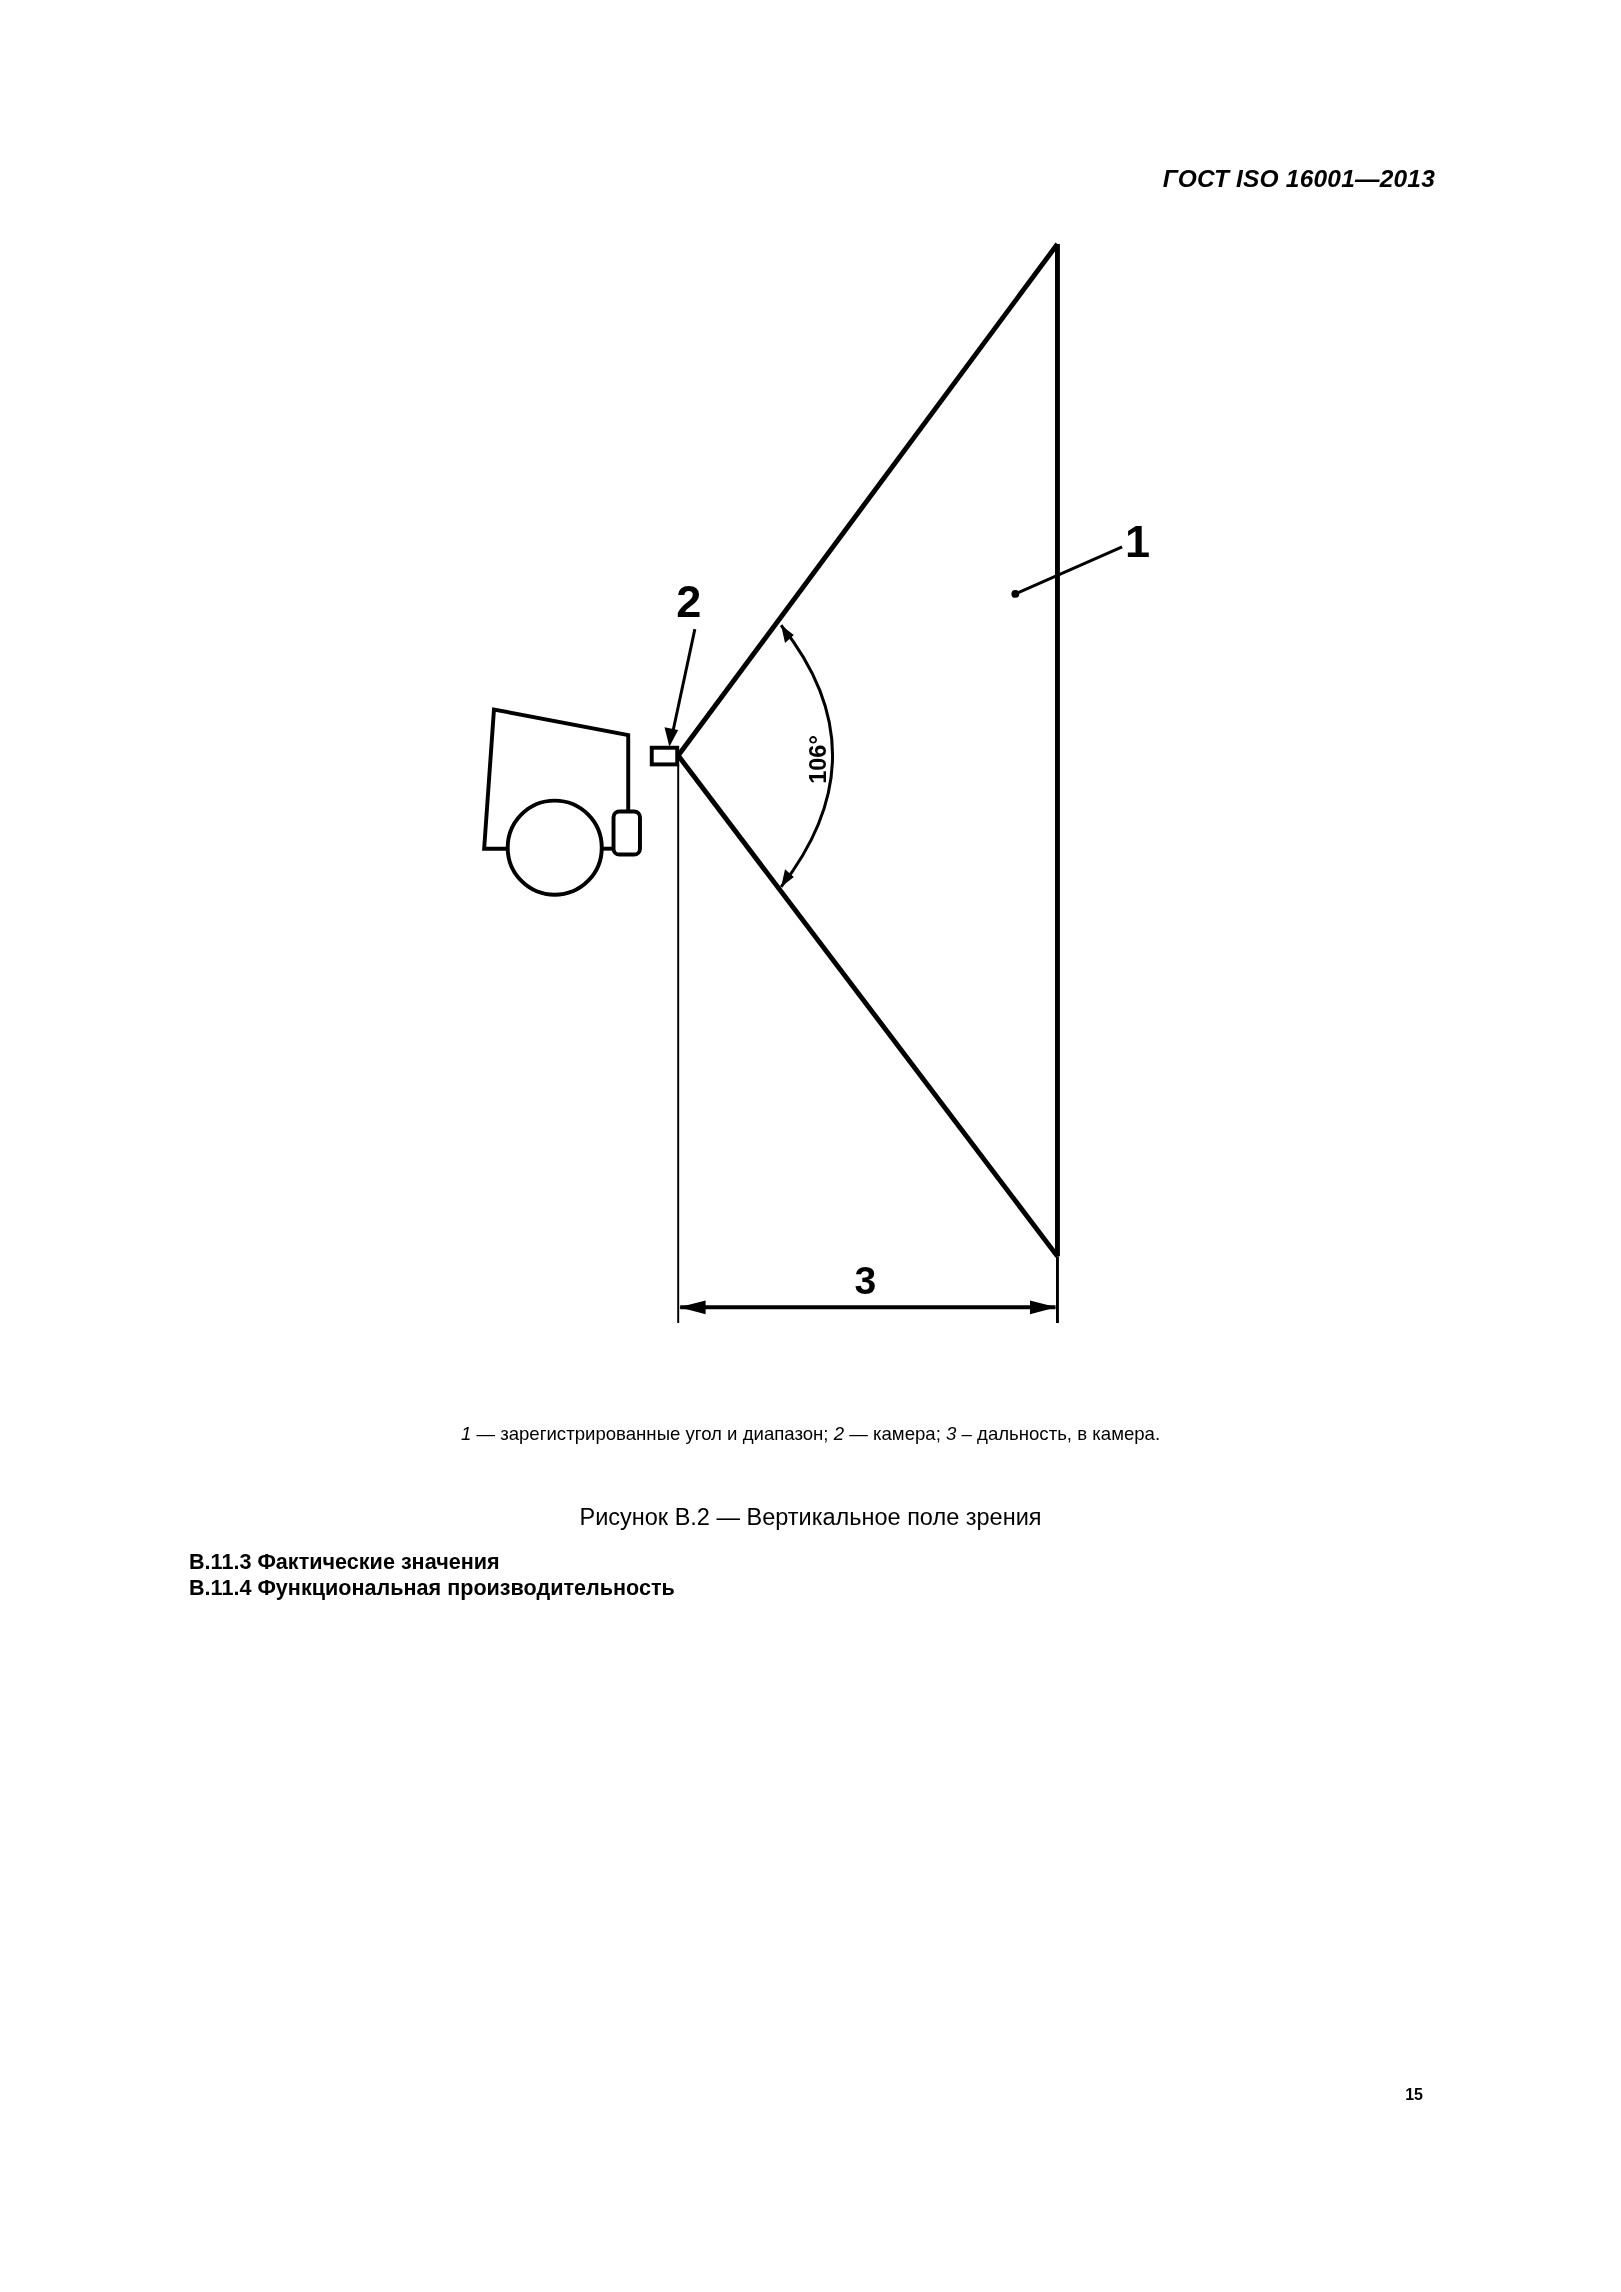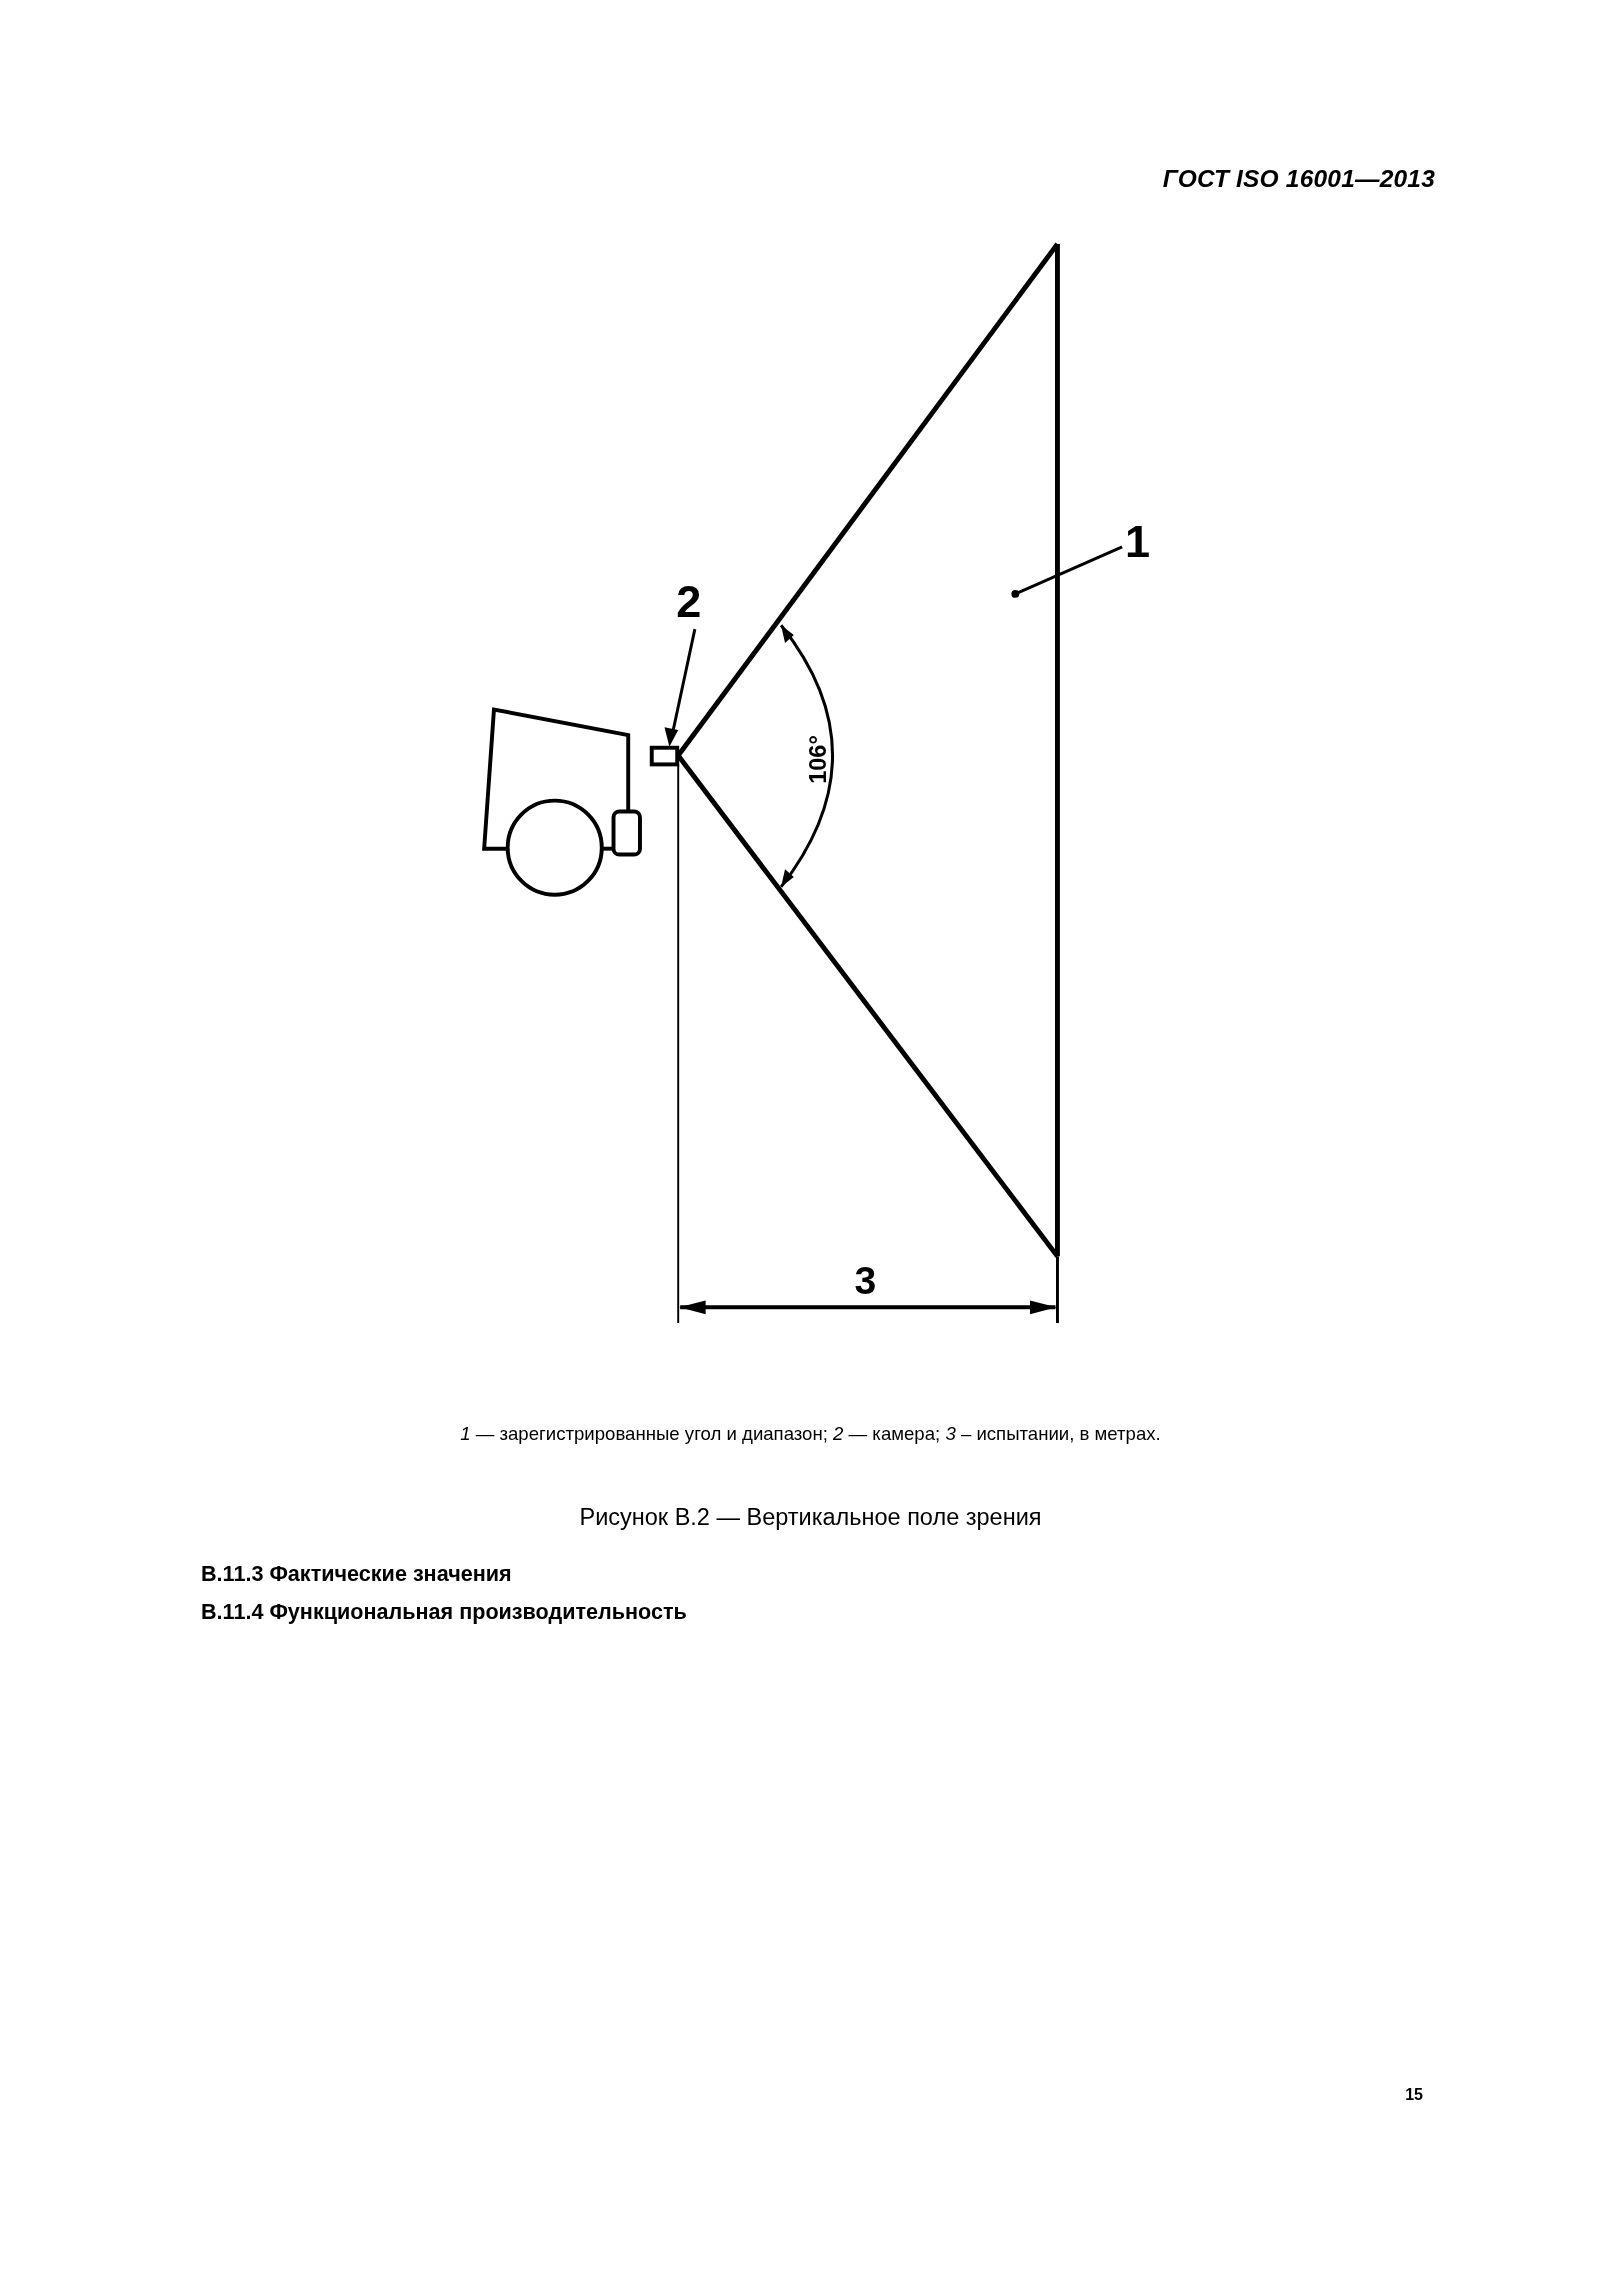--- a/index.html
+++ b/index.html
@@ -3,21 +3,21 @@
   <meta charset="utf-8">
   <style>
     html, body { margin: 0; padding: 0; background: #ffffff; }
     body { width: 1621px; height: 2293px; position: relative; overflow: hidden; color: #000; font-family: "Liberation Sans", sans-serif; }
     .doc-code { position: absolute; top: 165px; right: 186px; font-size: 24.5px; font-weight: bold; letter-spacing: 0.2px; font-style: italic; }
     svg.fig { position: absolute; left: 0; top: 0; }
     .legend { position: absolute; top: 1423px; left: 0; width: 1621px; text-align: center; font-size: 18.6px; }
     .legend i { font-style: italic; }
     .caption { position: absolute; top: 1482px; left: 0; width: 1621px; text-align: center; font-size: 23.5px; margin-top: 22px; }
     .body-text { position: absolute; top: 1549px; left: 118px; width: 1321px; font-size: 21.6px; line-height: 25.5px; }
-    .body-text p { margin: 12px; text-align: justify; }
+    .body-text p { margin: 0; text-align: justify; }
     .indent { text-indent: 71px; }
     .heading { font-weight: bold; }
     .page-num { position: absolute; top: 2086px; right: 198px; font-size: 16px; font-weight: bold; }
     .lbl { font-family: "Liberation Sans", sans-serif; font-weight: bold; }
   </style>
 </head>
 <body>
 
 <div class="doc-code">ГОСТ ISO 16001—2013</div>
 
@@ -66,21 +66,21 @@
 
   <g stroke="#000" stroke-width="4" fill="none">
     <polyline points="517,866 494,866 504,724 641,750 641,828"></polyline>
     <circle cx="566" cy="865" r="48"></circle>
     <rect x="626" y="828" width="27" height="44" rx="6" ry="6"></rect>
     <line x1="614" y1="866" x2="626" y2="866"></line>
   </g>
 </svg>
 
 <div class="legend">
-  <i>1</i><span> — зарегистрированные  угол и диапазон; </span><i>2</i><span> — камера; </span><i>3</i><span> – испытании, в метрах.</span>
+  <i>1</i><span> — зарегистрированные  угол и диапазон; </span><i>2</i><span> — камера; </span><i>3</i><span> – дальность, в камера.</span>
 </div>
 
 <div class="caption">Рисунок В.2 — Вертикальное поле зрения</div>
 
 <div class="body-text">
   <p class="indent heading">В.11.3 Фактические значения</p>
   <p class="indent heading">В.11.4 Функциональная производительность</p>
 </div>
 
 <div class="page-num">15</div>

